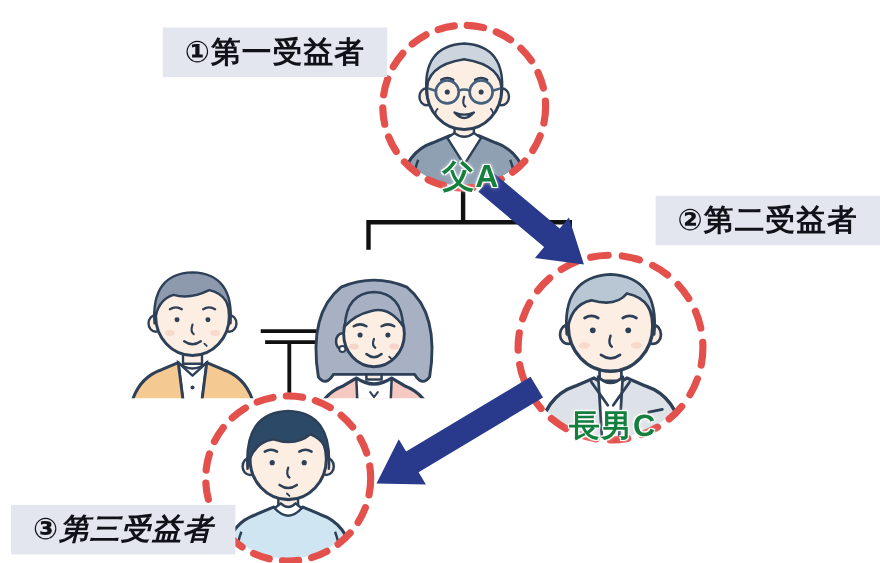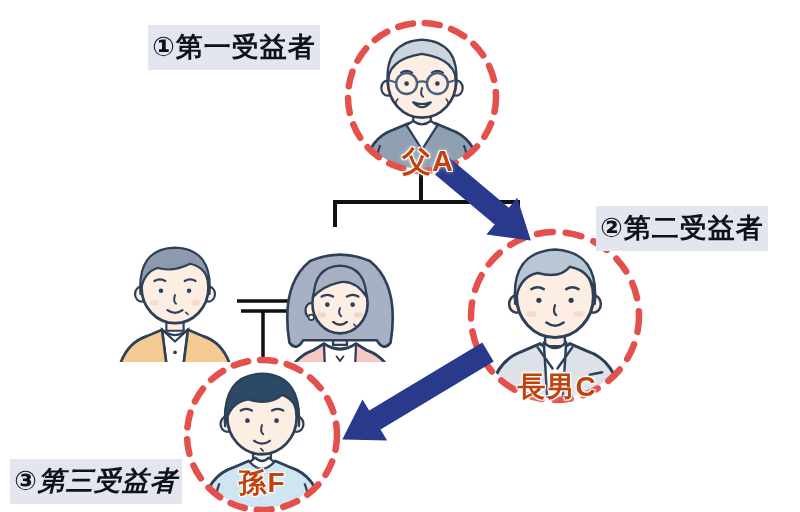--- a/index.html
+++ b/index.html
@@ -6,41 +6,41 @@
   body{font-family:"Liberation Sans","DejaVu Sans",sans-serif;background:#ffffff;}
   .stage{position:relative;width:800px;height:512px;background:#ffffff;overflow:hidden;}
   .stage svg.diagram{position:absolute;left:0;top:0;}
   .tag{
     position:absolute;
     background:#e3e6ee;
     color:#101218;
     font-weight:700;
     font-size:27px;
     line-height:1;
-    padding:9px 4px;
+    padding:9px 20px;
     letter-spacing:1px;
     white-space:nowrap;
   }
   .pname{
     position:absolute;
     width:160px;
     text-align:center;
     font-weight:800;
     font-size:29px;
     line-height:1;
-    color:#c2410c;
+    color:#15803d;
     letter-spacing:1px;
     text-shadow:-1px -1px 0 #fff,1px -1px 0 #fff,-1px 1px 0 #fff,1px 1px 0 #fff,0 0 5px #fff;
     white-space:nowrap;
   }
   #name-father{left:348px;top:147px;}
   #name-son{left:477px;top:373px;font-size:28px;}
   #name-grandson{left:182px;top:469px;font-size:28px;}
   #tag-first{left:148px;top:25px;}
-  #tag-second{left:596px;top:206px;}
+  #tag-second{left:596px;top:178px;}
   #tag-third{left:10px;top:459px;font-style:italic;}
 </style>
 </head>
 <body>
 
 <div class="stage">
 
   <svg class="diagram" width="800" height="512" viewBox="0 0 800 512">
     <defs>
       <clipPath id="clipA" clipPathUnits="userSpaceOnUse">
@@ -188,15 +188,14 @@
       <path d="M0,-11 L132,-11 L132,-24 L170,0 L132,24 L132,11 L0,11 Z" fill="#293a8d"></path>
     </g>
   </svg>
 
   <div class="tag" id="tag-first">①第一受益者</div>
   <div class="tag" id="tag-second">②第二受益者</div>
   <div class="tag" id="tag-third">③第三受益者</div>
 
   <div class="pname" id="name-father">父A</div>
   <div class="pname" id="name-son">長男C</div>
-  <div class="pname" id="name-grandson">孫F</div>
 
 </div>
 
 </body></html>

